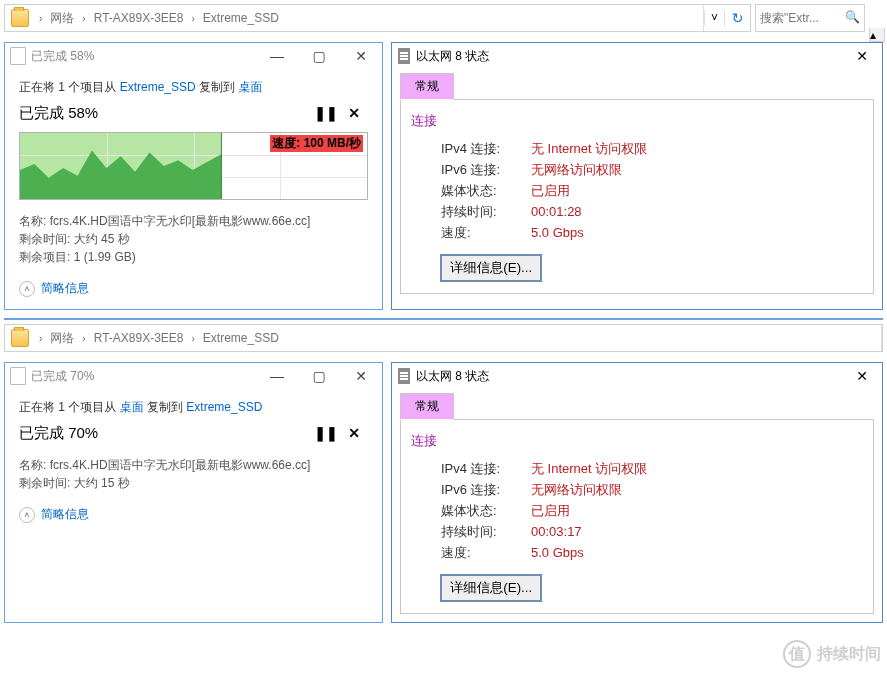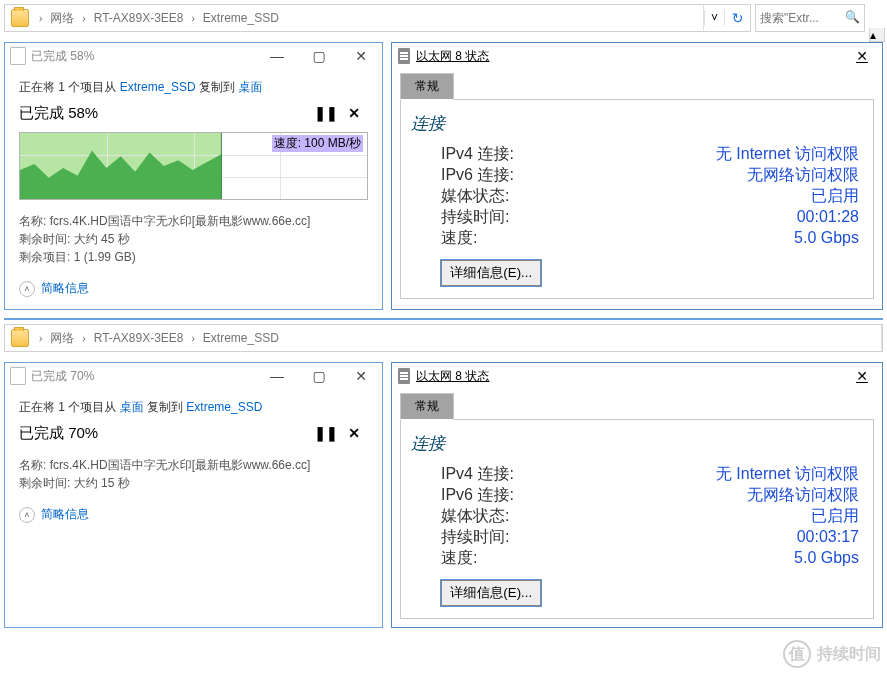--- a/index.html
+++ b/index.html
@@ -34,42 +34,42 @@
   .copyline a { color:#0066cc; }
   .copyline-row { display:flex; align-items:center; margin-top:6px; }
   .copyline-row .prog { font-size:15px; font-weight:500; }
   .copyline-row .pill { margin-left:auto; display:flex; gap:0; }
   .pill .pause, .pill .stop { width:28px; height:22px; display:flex; align-items:center; justify-content:center; font-weight:bold; font-size:14px; }
 
   .chart { margin-top:8px; border:1px solid #b4b4b4; height:68px; position:relative; background:#fff; }
   .chart .grid { position:absolute; inset:0; }
   .chart .grid div { position:absolute; background:#e5e5e5; }
   .chart .done-bg { position:absolute; left:0; top:0; bottom:0; background:#b7e5a3; }
-  .chart .speedlbl { position:absolute; top:2px; right:4px; z-index:2; background:#c4b5fd; padding:0 2px; font-size:12px; }
+  .chart .speedlbl { position:absolute; top:2px; right:4px; z-index:2; background:#ef4444; padding:0 2px; font-size:12px;font-weight:bold; }
   .chart svg { position:absolute; left:0; top:0; width:100%; height:100%; }
 
   .meta { margin-top:12px; color:#555; line-height:18px; font-size:12px; }
 
   .brief { margin-top:10px; display:flex; align-items:center; color:#0066cc; gap:6px; padding:4px 0; }
   .brief .chev { width:16px; height:16px; border:1px solid #bbb; border-radius:50%; display:flex; align-items:center; justify-content:center; font-size:9px; color:#666; }
 
   
   .stat-win { flex:1; border:1px solid #4f87c7; background:#fff; margin-left:8px; margin-right:4px; }
-  .stat-title { height:26px; display:flex; align-items:center; padding-left:6px;text-decoration:underline; }
+  .stat-title { height:26px; display:flex; align-items:center; padding-left:6px; }
   .stat-title .nic { width:12px; height:16px; background:#8a8a8a; border-radius:1px; margin-right:6px; position:relative; }
   .stat-title .nic:after{content:"";position:absolute;left:2px;top:4px;width:8px;height:2px;background:#fff;box-shadow:0 3px 0 #fff,0 6px 0 #fff;}
   .stat-title .x { margin-left:auto; width:40px; text-align:center; font-size:14px; }
 
   .tabrow { padding:4px 8px 0; }
-  .tab { display:inline-block; padding:4px 14px; border:1px solid #c7c7c7; border-bottom-color:#fff; background:#a3a3a3; position:relative; z-index:1; }
+  .tab { display:inline-block; padding:4px 14px; border:1px solid #c7c7c7; border-bottom-color:#fff; background:#f0abfc; position:relative; z-index:1; }
   .tabbody { border:1px solid #c7c7c7; margin:0 8px 8px; margin-top:-1px; padding:12px 10px; }
-  .sect { font-size:17px; color:#0c4a6e; margin-bottom:8px;font-style:italic; }
-  .kv { display:flex; font-size:16px; line-height:21px; }
+  .sect { font-size:13px; color:#a21caf; margin-bottom:8px; }
+  .kv { display:flex; font-size:13px; line-height:21px; }
   .kv .k { width:120px; padding-left:30px; color:#333; }
-  .kv .v { flex:1; text-align:right; padding-right:4px; color:#1d4ed8; }
+  .kv .v { flex:1; text-align:left; padding-right:4px; color:#b91c1c; }
   .detail-btn { margin-top:12px; margin-left:30px; display:inline-block; padding:3px 8px; border:1px solid #888; background:#eee; box-shadow:0 0 0 1px #5a93d4; }
 
   .watermark { position:absolute; right:6px; bottom:8px; display:flex; align-items:center; gap:6px; color:#cfcfcf; font-size:16px; font-weight:bold; }
   .watermark .circ { width:28px; height:28px; border:2px solid #cfcfcf; border-radius:50%; display:flex; align-items:center; justify-content:center; font-size:16px; }
   .sep-blue { height:2px; background:#6aa2e0; margin:8px 4px 0; }
 </style>
 </head>
 <body>
 
 <div style="display:flex; padding:4px 4px 0;">

